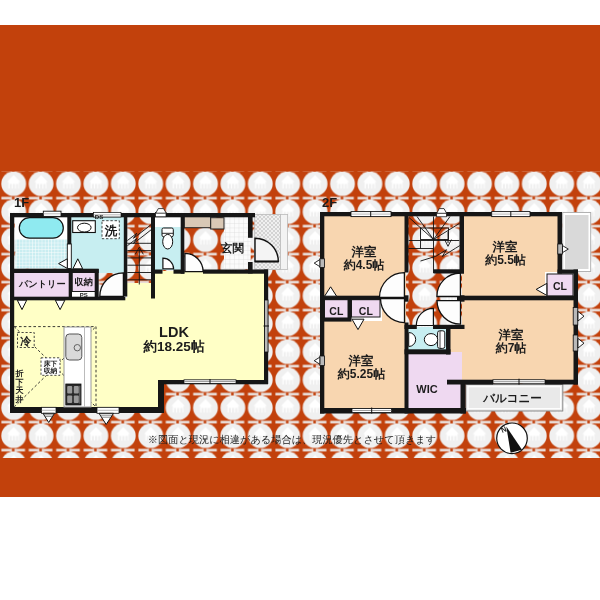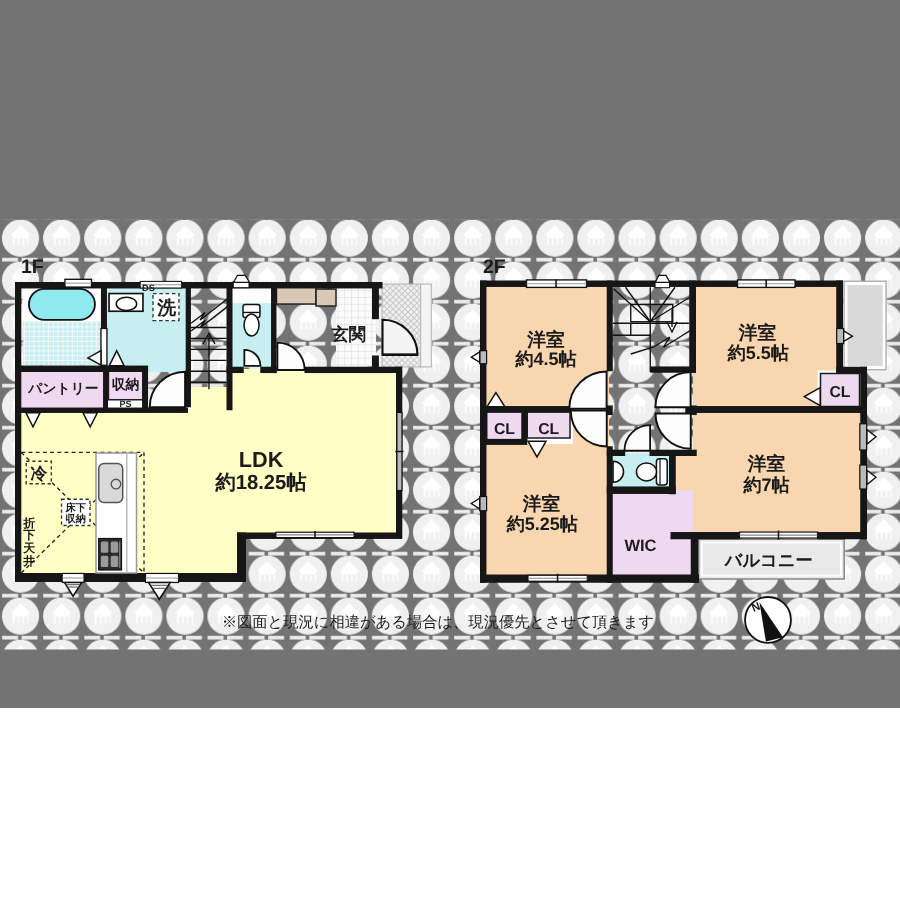--- a/index.html
+++ b/index.html
@@ -1,17 +1,17 @@
 <!DOCTYPE html>
 <html><head>
 <meta charset="utf-8">
 <style>
 html,body{margin:0;padding:0;background:#fff;}
-#page{width:600px;height:472px;position:relative;background:#737373;overflow:hidden;
-font-family:"Liberation Sans", sans-serif;}
+#page{width:600px;height:472px;position:relative;background:#c2410c;overflow:hidden;
+font-family:"Liberation Sans", sans-serif;margin-top:25px;}
 svg{position:absolute;left:0;top:0;}
 text{font-family:"Liberation Sans", sans-serif;fill:#1c1c1c;}
 </style>
 </head>
 <body>
 <div id="page">
 <svg width="600" height="600" viewBox="0 0 600 600">
 <defs>
 <pattern id="wm" width="27.4" height="28" patternUnits="userSpaceOnUse" x="0" y="146.5">
   <circle cx="13.7" cy="12.2" r="12.4" fill="#f0f0f0"></circle>

